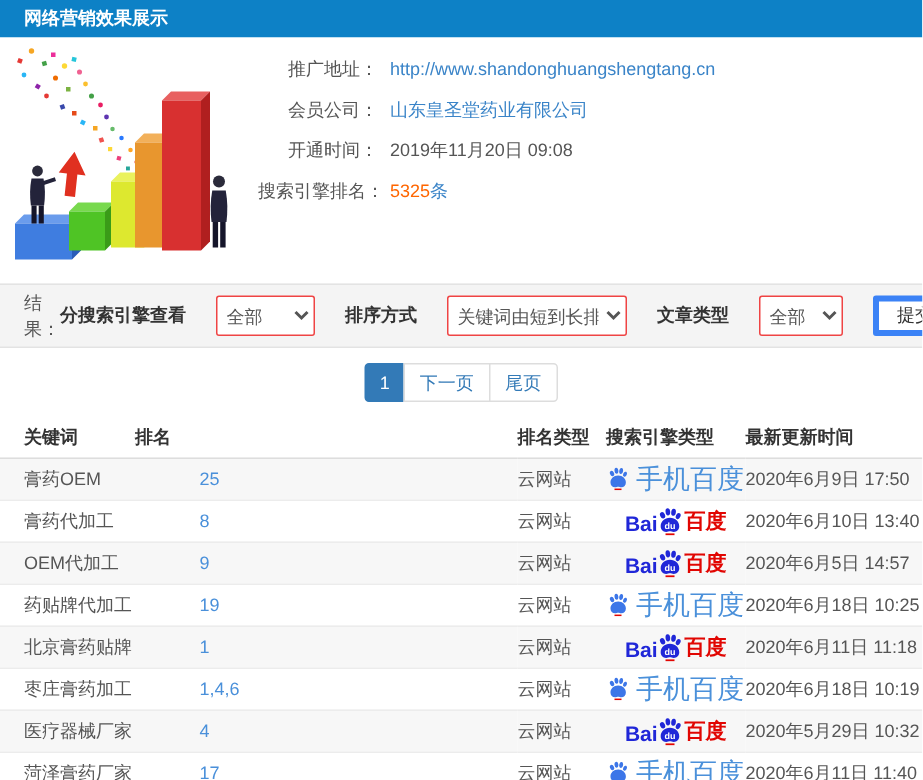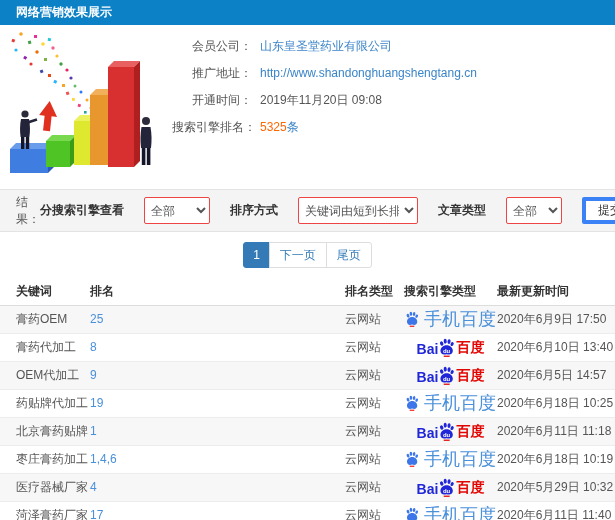--- a/index.html
+++ b/index.html
@@ -53,21 +53,21 @@
 
   
   table.results { width:615px; border-collapse:collapse; table-layout:fixed; font-size:12px; }
   .results th { text-align:left; font-weight:bold; color:#333; height:27px;
                 border-bottom:1px solid #ddd; background:#fff; }
   .results td { height:27px; border-bottom:1px solid #ececec; color:#555; }
   .results tbody tr:nth-child(odd) { background:#f7f7f7; }
   .col-kw  { width:90px; }  .col-rank { width:255px; }
   .col-rt  { width:59px; }  .col-se  { width:93px; }  .col-time { width:118px; }
   .results th:first-child, .results td:first-child { padding-left:16px; }
-  .rank-link { color:#4a90da; cursor:pointer; }
+  .rank-link { color:#4a90da; cursor:pointer;margin-left:43px; }
   .engine-slot { display:flex; align-items:center; justify-content:center; height:27px; }
 
   
   .mobile-badge { display:inline-flex; align-items:center; gap:5px;
                   color:#4a90da; font-size:18px; }
   .baidu-badge { display:inline-flex; align-items:flex-end; font-weight:bold;
                  font-size:14px; letter-spacing:0; }
   .baidu-bai { color:#2027d8; }
   .baidu-cn  { color:#e10602; margin-left:1px; }
   .paw-svg { display:block; }
@@ -166,26 +166,26 @@
       <g fill="#23233a">
         <circle cx="146" cy="96" r="4" fill="#2b2b3b"></circle>
         <path d="M141.5 102 L150.5 102 C151.8 109 151.8 116 151 123 L141 123 C140.2 116 140.2 109 141.5 102 Z"></path>
         <rect x="141.8" y="123" width="3.6" height="17" fill="#15152a"></rect>
         <rect x="146.8" y="123" width="3.6" height="17" fill="#15152a"></rect>
       </g>
     </svg>
 
     <div class="info-list">
       <div class="info-row">
+        <span class="info-label">推广地址：</span>
+        <span class="info-value link">http://www.shandonghuangshengtang.cn</span>
+      </div>
+      <div class="info-row">
         <span class="info-label">会员公司：</span>
         <span class="info-value link">山东皇圣堂药业有限公司</span>
-      </div>
-      <div class="info-row">
-        <span class="info-label">推广地址：</span>
-        <span class="info-value link">http://www.shandonghuangshengtang.cn</span>
       </div>
       <div class="info-row">
         <span class="info-label">开通时间：</span>
         <span class="info-value plain">2019年11月20日 09:08</span>
       </div>
       <div class="info-row">
         <span class="info-label">搜索引擎排名：</span>
         <span class="info-value"><span class="rank-count">5325</span><span class="rank-unit">条</span></span>
       </div>
     </div>

